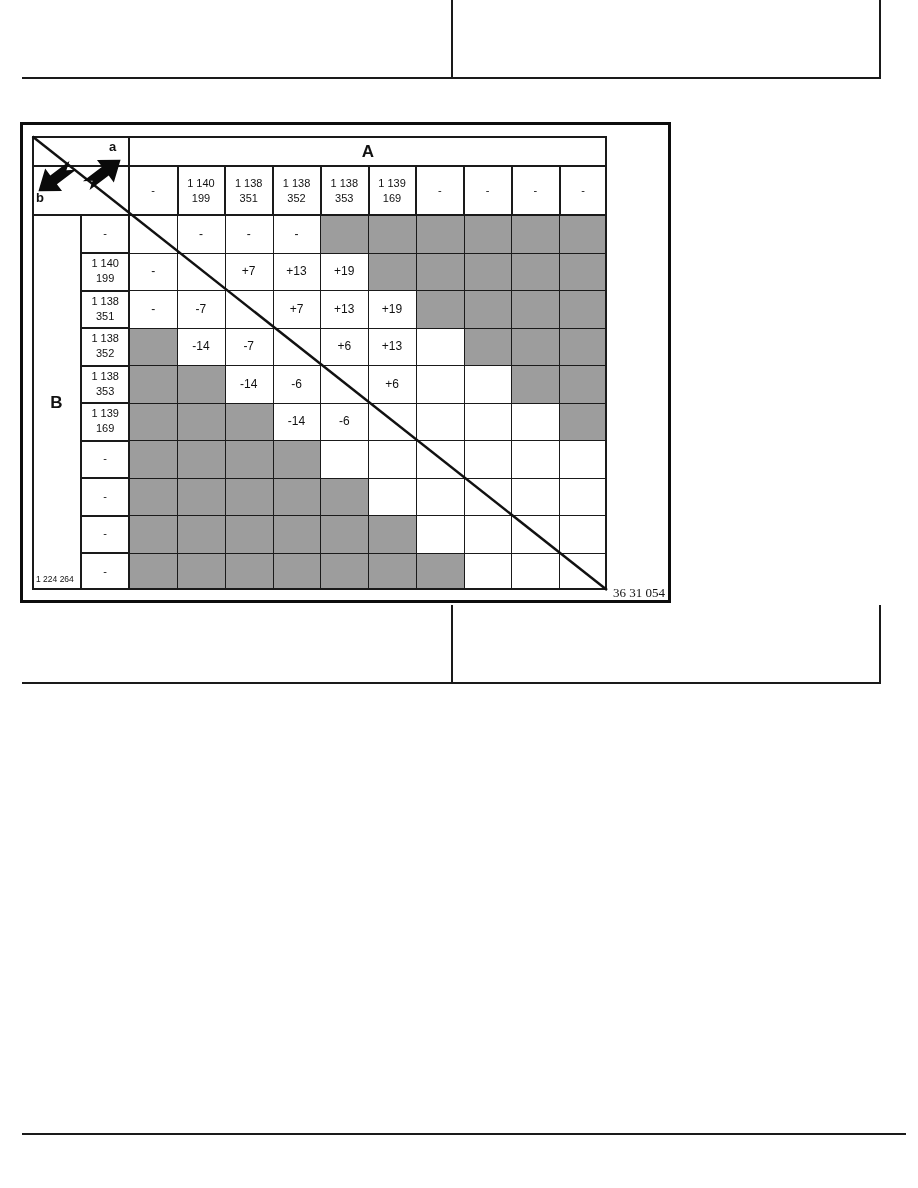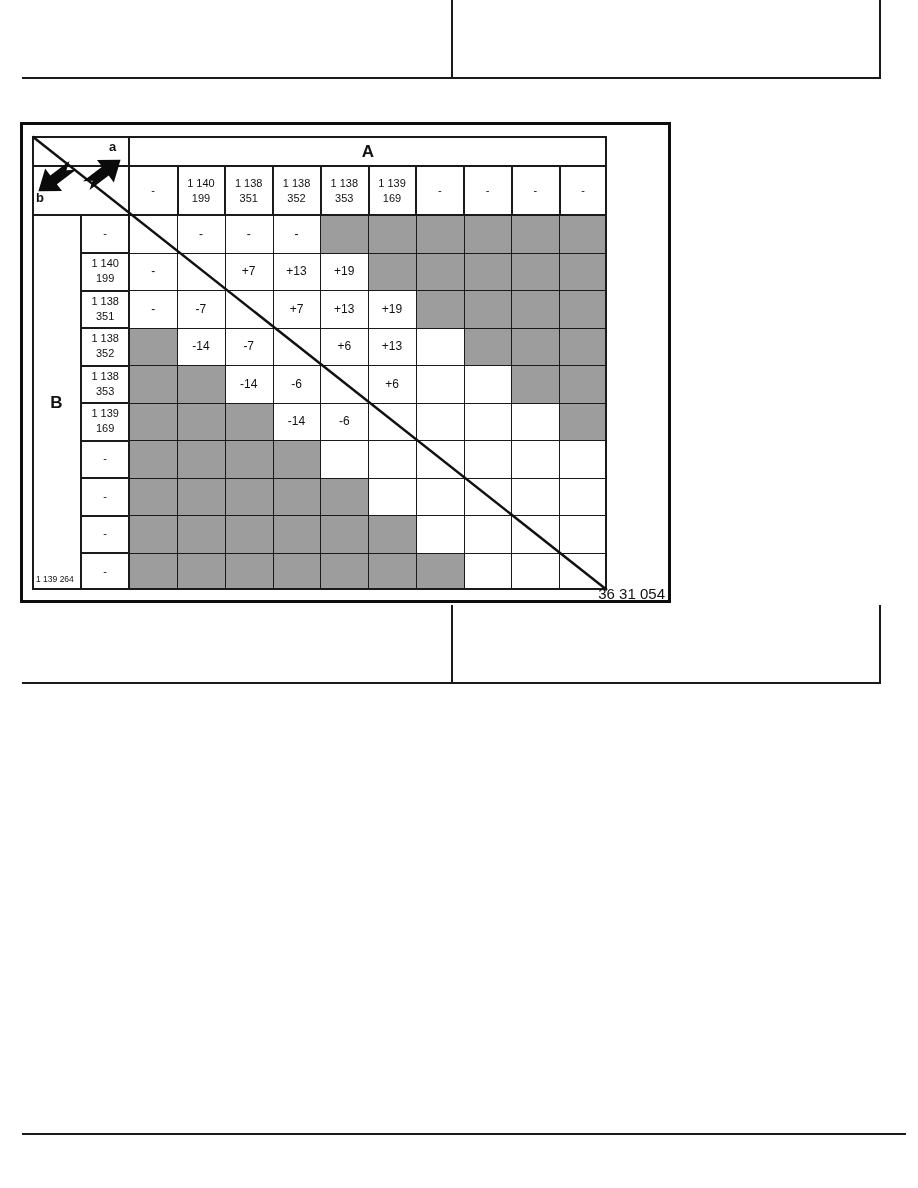--- a/index.html
+++ b/index.html
@@ -15,21 +15,21 @@
               font-weight:bold;font-size:17px;}
   .corner-label{font-weight:bold;font-size:13px;}
   .cell-text{position:absolute;display:flex;align-items:center;justify-content:center;
              font-size:12px;}
   .hdr-text{position:absolute;display:flex;flex-direction:column;align-items:center;
             justify-content:center;font-size:11px;line-height:1.35;text-align:center;}
   .shade{position:absolute;}
   .gline{position:absolute;background:#1a1a1a;}
   .overlay{position:absolute;left:0;top:0;pointer-events:none;}
   .footnote-small{position:absolute;font-size:8.5px;}
-  .fig-number{position:absolute;font-size:15px;}
+  .fig-number{position:absolute;font-size:13px;font-family:Liberation Serif, serif;}
 </style>
 </head>
 <body>
 
 <div class="page">
 
   <div class="rule" style="left:451px;top:0;width:2px;height:78px;"></div>
   <div class="rule" style="left:879px;top:0;width:2px;height:78px;"></div>
   <div class="rule" style="left:22px;top:77px;width:859px;height:2px;"></div>
 
@@ -235,21 +235,21 @@
       <svg class="overlay" width="645" height="475" viewBox="0 0 645 475">
         <line x1="9.5" y1="11.5" x2="584" y2="465" stroke="#111" stroke-width="2.4"></line>
         <g transform="translate(33,53) rotate(143)" fill="#0a0a0a">
           <path d="M-21,-5.5 L3,-5.5 L3,-14 L22,0 L3,14 L3,5.5 L-21,5.5 L-13,0 Z"></path>
         </g>
         <g transform="translate(80,48) rotate(-37)" fill="#0a0a0a">
           <path d="M-21,-5.5 L3,-5.5 L3,-14 L22,0 L3,14 L3,5.5 L-21,5.5 L-13,0 Z"></path>
         </g>
       </svg>
 
-      <div class="footnote-small" style="left:13px;top:449px;">1 139 264</div>
+      <div class="footnote-small" style="left:13px;top:449px;">1 224 264</div>
       <div class="fig-number" style="right:3px;top:460px;">36 31 054</div>
     </div>
   </div>
 
   <div class="rule" style="left:451px;top:605px;width:2px;height:78px;"></div>
   <div class="rule" style="left:879px;top:605px;width:2px;height:78px;"></div>
   <div class="rule" style="left:22px;top:682px;width:859px;height:2px;"></div>
 
   <div class="rule" style="left:22px;top:1133px;width:884px;height:2px;"></div>
 </div>

